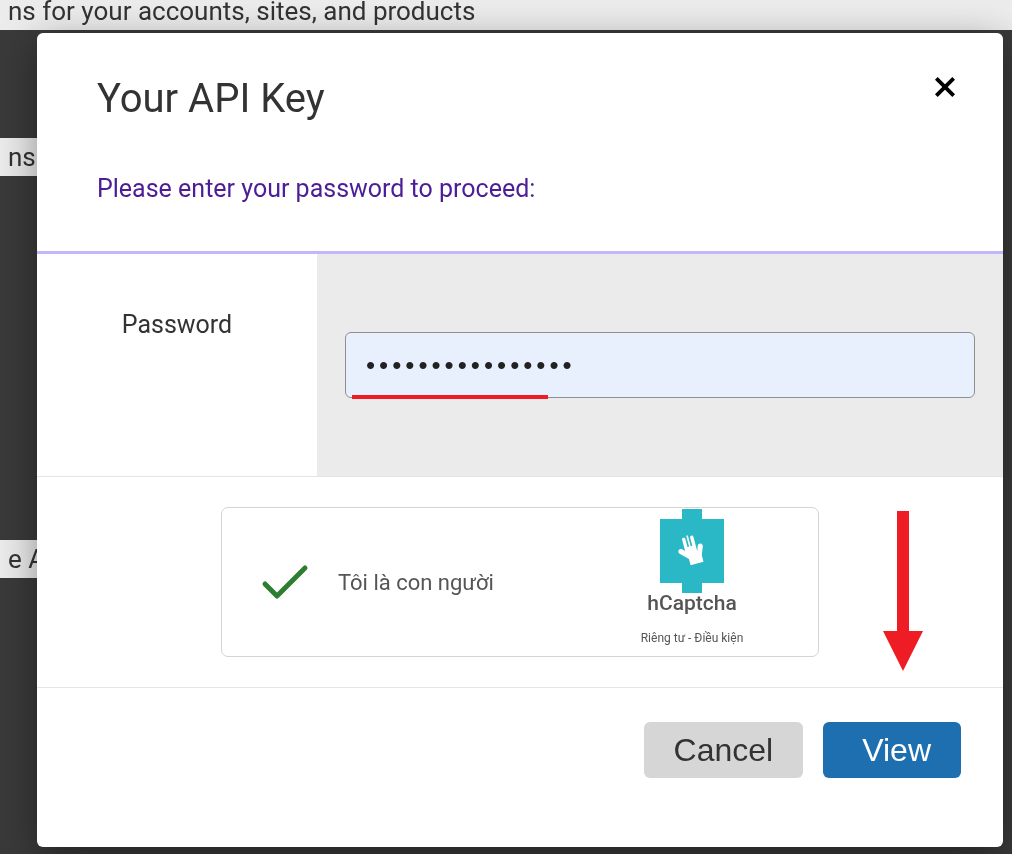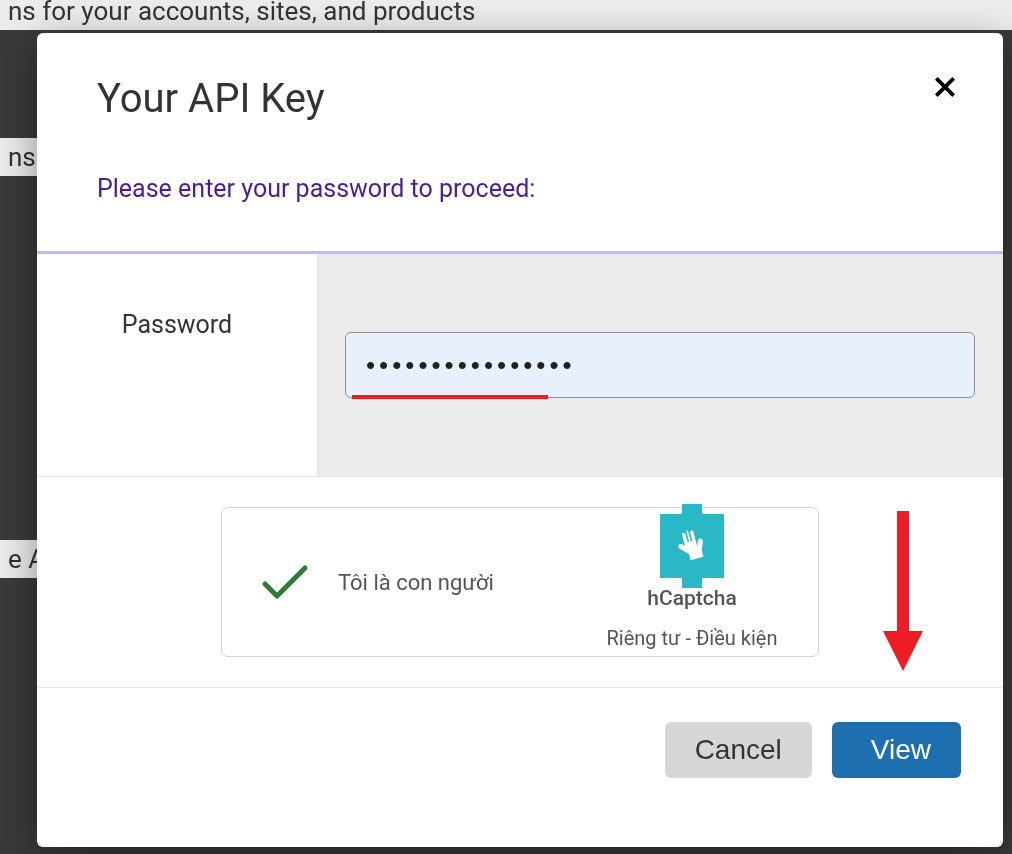--- a/index.html
+++ b/index.html
@@ -167,21 +167,21 @@
       transform: translate(-50%, -50%);
       width: 40px; height: 40px;
       color: #fff;
     }
     .hcaptcha-name {
       font-size: 21px;
       color: #555;
       font-weight: 500;
     }
     .hcaptcha-links {
-      font-size: 20px;
+      font-size: 12px;
       color: #555;
       margin-top: 16px;
     }
     .arrow-annotation {
       position: absolute;
       right: 70px;
       top: 24px;
       width: 60px;
       height: 180px;
       pointer-events: none;
@@ -189,21 +189,21 @@
     .modal-footer {
       padding: 34px 42px;
       display: flex;
       justify-content: flex-end;
       gap: 20px;
     }
     .btn {
       height: 56px;
       padding: 0 30px;
       border-radius: 6px;
-      font-size: 28px;
+      font-size: 32px;
       border: none;
       cursor: pointer;
     }
     .btn-cancel {
       background: #d6d6d6;
       color: #333;
     }
     .btn-view {
       background: #1e6fb0;
       color: #fff;

